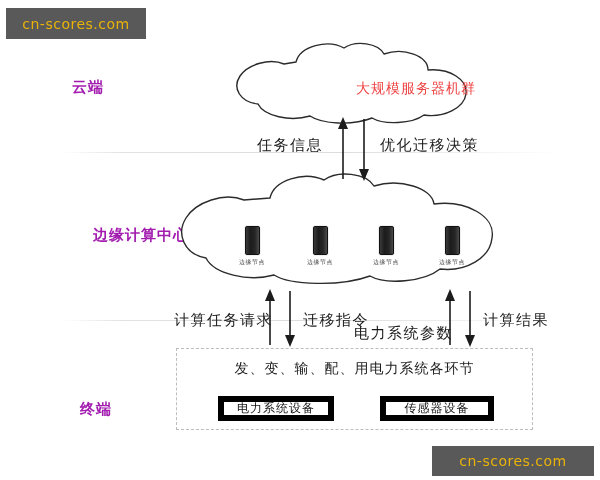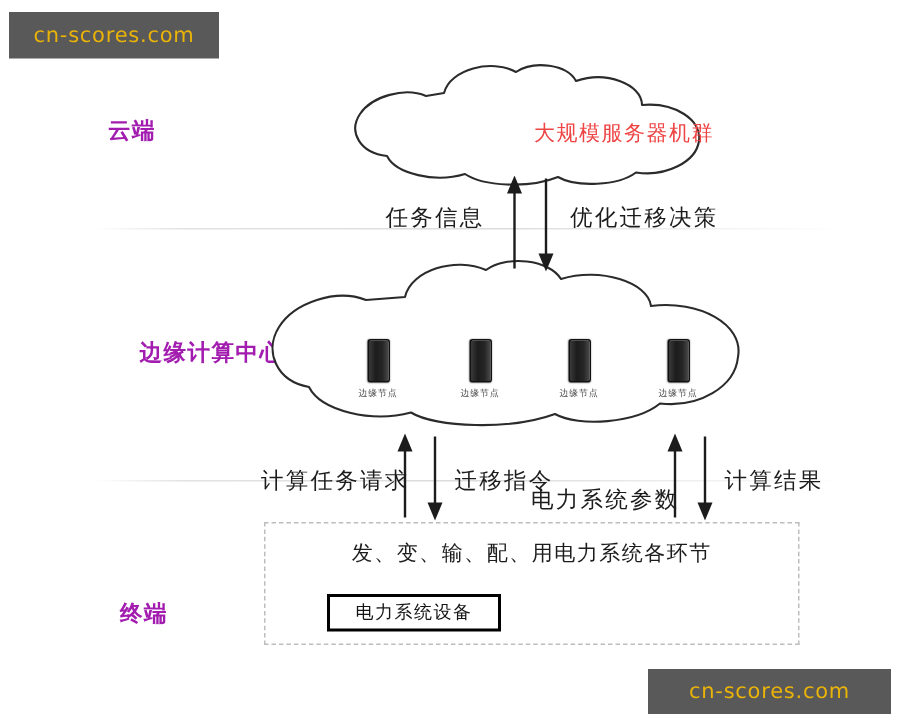--- a/index.html
+++ b/index.html
@@ -136,21 +136,21 @@
     font-family: "DejaVu Sans", "Liberation Sans", sans-serif;
     font-size: 14px;
     color: #1c1c1c;
     letter-spacing: 1px;
     white-space: nowrap;
   }
   .device-box {
     position: absolute;
     top: 47px;
     height: 25px;
-    border: 2px solid #000000;
+    border: 6px solid #000000;
     background: #fff;
     display: flex;
     align-items: center;
     justify-content: center;
     font-family: "DejaVu Sans", "Liberation Sans", sans-serif;
     font-size: 12px;
     color: #141414;
     letter-spacing: 1px;
     white-space: nowrap;
     box-sizing: border-box;
@@ -253,15 +253,16 @@
   </div>
 
   <div class="flow-label" style="left:174px; top:311px;">计算任务请求</div>
   <div class="flow-label" style="left:303px; top:311px;">迁移指令</div>
   <div class="flow-label" style="left:354px; top:311px;margin-top:13px;">电力系统参数</div>
   <div class="flow-label" style="left:483px; top:311px;">计算结果</div>
 
   <div id="terminal-panel">
     <div id="terminal-heading">发、变、输、配、用电力系统各环节</div>
     <div class="device-box" id="device-box-0">电力系统设备</div>
+    <div class="device-box" id="device-box-1">传感器设备</div>
   </div>
 
 </div>
 
 </body></html>

